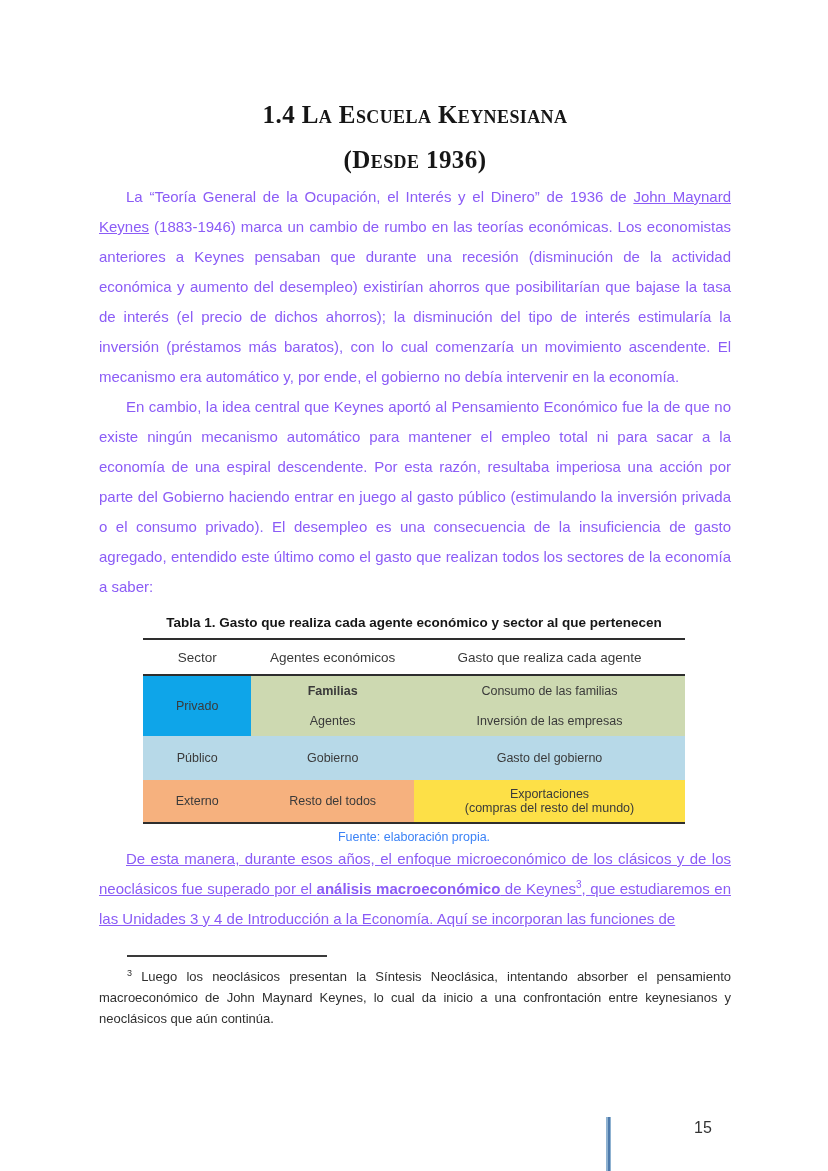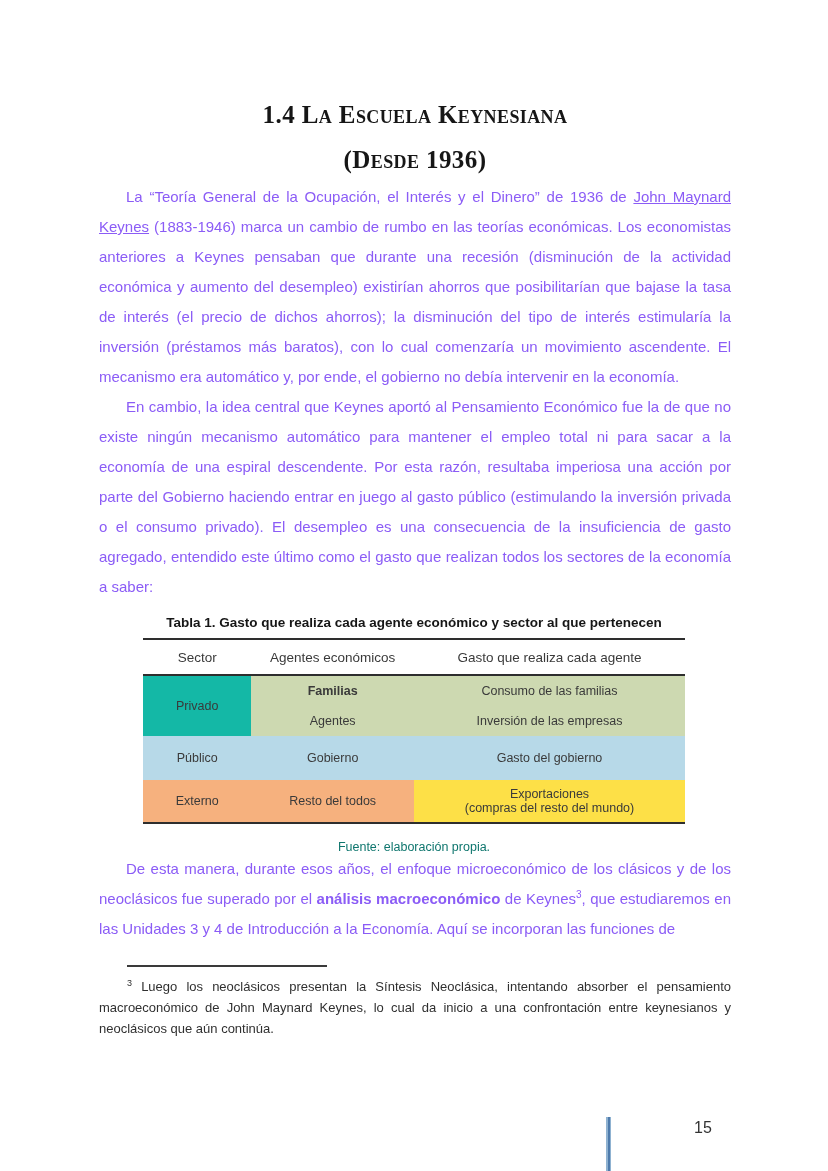--- a/index.html
+++ b/index.html
@@ -33,21 +33,21 @@
   p.body-par {
     margin: 0;
     font-size: 15px;
     line-height: 30px;
     text-align: justify;
     text-indent: 27px;
     color: #8b5cf6;
   }
   .par-1 { margin-top: 41px; }
   .par-2 { margin-top: 10px; }
-  .par-3 { margin-top: 33px; }
+  .par-3 { margin-top: 33px; text-decoration: underline; }
   .u { text-decoration: underline; color: inherit; cursor: pointer; }
   .b { font-weight: bold; }
   sup.fn-ref { font-size: 10px; line-height: 0; }
 
   .table-block { margin-top: 13px; margin-left: 44px; width: 542px; }
   .table-caption {
     font-weight: bold;
     font-size: 13.5px;
     text-align: center;
     color: #161616;
@@ -75,22 +75,22 @@
   }
   table.agents-table col.c1 { width: 20%; }
   table.agents-table col.c2 { width: 30%; }
   table.agents-table col.c3 { width: 50%; }
   tr.row-sub td { height: 26px; }
   tr.row-single td { height: 40px; }
   tr.row-last td { border-bottom: 2.5px solid #2e2e2e; height: 38px; }
   .table-source {
     text-align: center;
     font-size: 12.5px;
-    margin-top: 16px;
-    color: #0f766e;
+    margin-top: 6px;
+    color: #3b82f6;
   }
   .footnote-sep {
     margin-top: 21px;
     margin-left: 28px;
     width: 200px;
     border-top: 2px solid #3a3a3a;
   }
   .footnote-text {
     margin-top: 6px;
     font-size: 13px;
@@ -143,21 +143,21 @@
           </colgroup>
         <thead>
           <tr>
             <th>Sector</th>
             <th>Agentes económicos</th>
             <th>Gasto que realiza cada agente</th>
           </tr>
         </thead>
         <tbody>
           <tr class="row-sub">
-            <td rowspan="2" style="background-color: #14b8a6;">Privado</td>
+            <td rowspan="2" style="background-color: #0ea5e9;">Privado</td>
             <td style="background-color: rgb(205, 217, 177); font-weight: bold;">Familias</td>
             <td style="background-color: rgb(205, 217, 177);">Consumo de las familias</td>
           </tr>
           <tr class="row-sub">
             <td style="background-color: rgb(205, 217, 177);">Agentes</td>
             <td style="background-color: rgb(205, 217, 177);">Inversión de las empresas</td>
           </tr>
           <tr class="row-single">
             <td style="background-color: rgb(183, 217, 232);">Público</td>
             <td style="background-color: rgb(183, 217, 232);">Gobierno</td>

